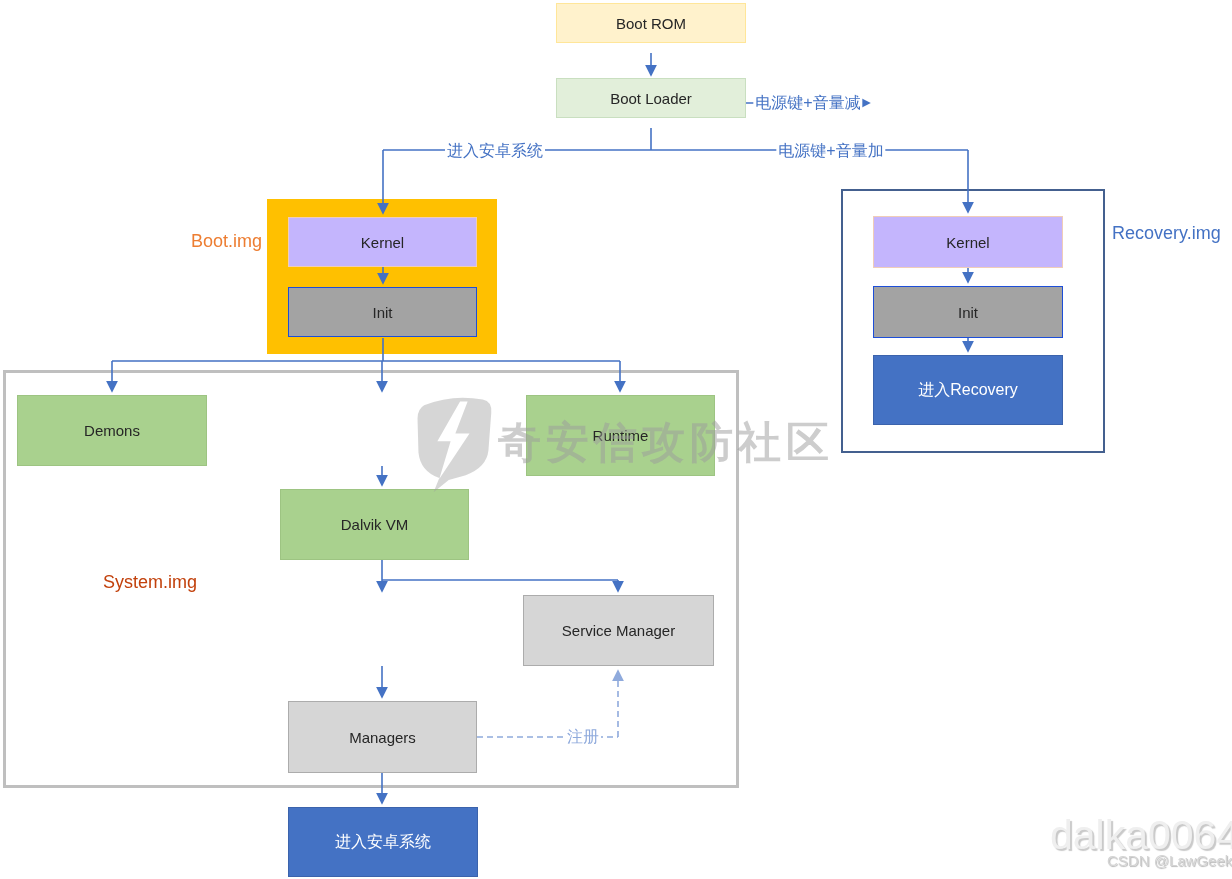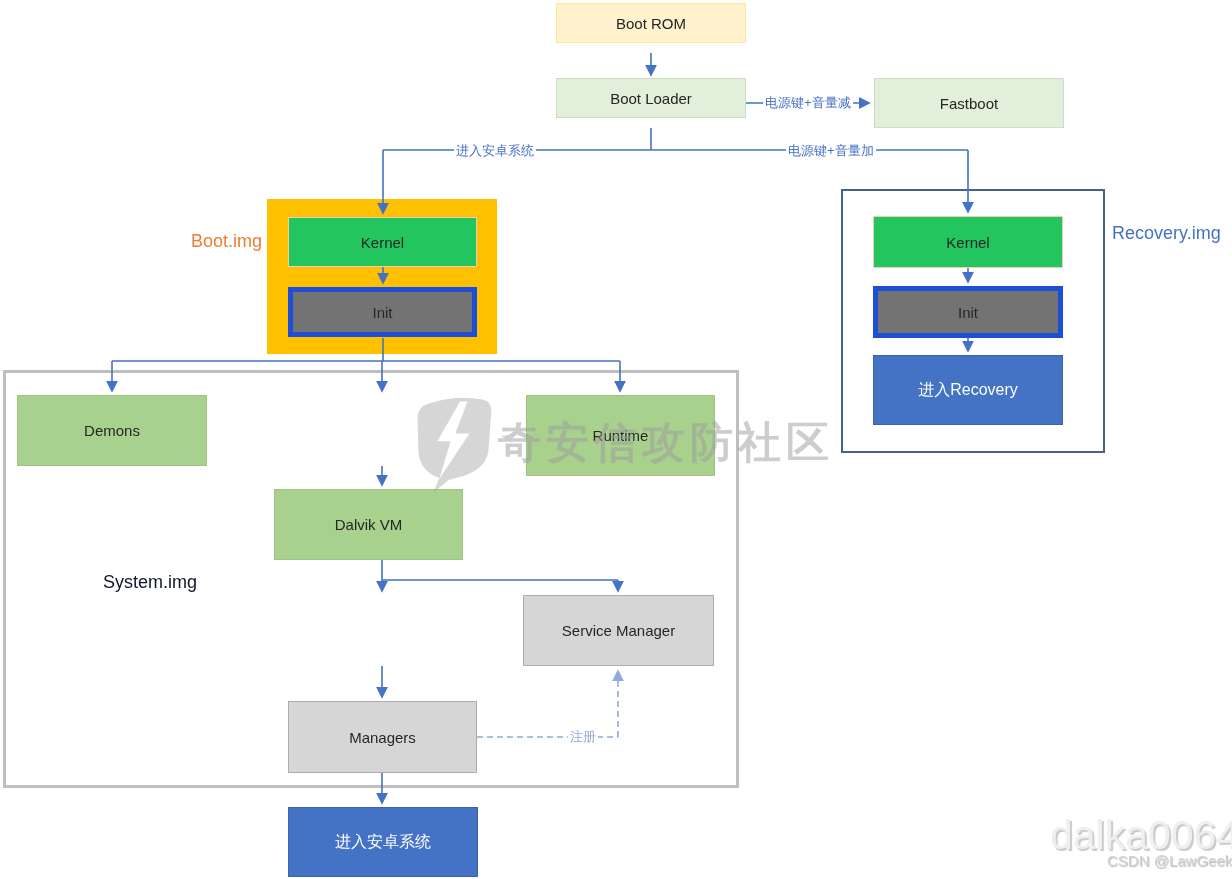--- a/index.html
+++ b/index.html
@@ -10,64 +10,64 @@
   .frame{position:absolute;z-index:1;box-sizing:border-box;}
   #f-boot{left:267px;top:199px;width:230px;height:155px;background:#FFC000;}
   #f-recovery{left:841px;top:189px;width:264px;height:264px;border:2px solid #44608F;background:#fff;}
   #f-system{left:3px;top:370px;width:736px;height:418px;border:3px solid #BFBFBF;background:transparent;}
 
   
   .node{position:absolute;z-index:2;box-sizing:border-box;display:flex;align-items:center;justify-content:center;
         font-size:15px;color:#262626;text-align:center;}
   .cream {background:#FFF2CC;border:1px solid #FFE699;}
   .lgreen{background:#E2EFDA;border:1px solid #C9DFC0;}
-  .peach {background:#22c55e;border:1px solid #F0CDB8;}
-  .lav   {background:#737373;border:5px solid #1d4ed8;}
+  .peach {background:#c4b5fd;border:1px solid #F0CDB8;}
+  .lav   {background:#a3a3a3;border:1px solid #1d4ed8;}
   .green {background:#A9D18E;border:1px solid #9DC482;}
   .gray  {background:#D6D6D6;border:1px solid #ACACAC;}
   .blue  {background:#4472C4;border:1px solid #3B63AC;color:#fff;font-size:16px;}
 
   #n-boot-rom      {left:556px;top:3px;  width:190px;height:40px;}
   #n-boot-loader   {left:556px;top:78px; width:190px;height:40px;}
   #n-fastboot      {left:874px;top:78px; width:190px;height:50px;}
   #n-boot-kernel   {left:288px;top:217px;width:189px;height:50px;}
   #n-boot-init     {left:288px;top:287px;width:189px;height:50px;}
   #n-rec-kernel    {left:873px;top:216px;width:190px;height:52px;}
   #n-rec-init      {left:873px;top:286px;width:190px;height:52px;}
   #n-enter-recovery{left:873px;top:355px;width:190px;height:70px;}
   #n-demons        {left:17px; top:395px;width:190px;height:71px;}
   #n-zygote        {left:288px;top:395px;width:189px;height:71px;}
   #n-runtime       {left:526px;top:395px;width:189px;height:81px;}
-  #n-dalvik        {left:274px;top:489px;width:189px;height:71px;}
+  #n-dalvik        {left:280px;top:489px;width:189px;height:71px;}
   #n-sys-services  {left:288px;top:595px;width:189px;height:71px;}
   #n-svc-manager   {left:523px;top:595px;width:191px;height:71px;}
   #n-managers      {left:288px;top:701px;width:189px;height:72px;}
   #n-enter-android {left:288px;top:807px;width:190px;height:70px;}
 
   
   .glabel{position:absolute;z-index:2;font-size:18px;white-space:nowrap;}
   #l-boot    {left:150px;top:231px;width:112px;text-align:right;color:#ED7D31;}
   #l-recovery{left:1112px;top:223px;color:#4472C4;}
-  #l-system  {left:103px;top:572px;color:#0f172a;}
+  #l-system  {left:103px;top:572px;color:#c2410c;}
 
   
   .wm-logo{position:absolute;left:405px;top:392px;z-index:3;pointer-events:none;}
   .wm-text{position:absolute;left:498px;top:414px;z-index:3;font-size:43px;font-weight:700;
            color:#9c9c9c;opacity:0.5;letter-spacing:5px;white-space:nowrap;pointer-events:none;}
   .wm-user{position:absolute;left:1050px;top:812px;z-index:6;font-size:41px;color:#efefef;
            text-shadow:2px 2px 1px #c9c9c9;white-space:nowrap;pointer-events:none;}
   .wm-csdn{position:absolute;left:1107px;top:852px;z-index:7;font-size:15px;color:#d4d4d4;
            text-shadow:1px 1px 1px #b8b8b8;white-space:nowrap;pointer-events:none;}
 
   
   svg.connectors{position:absolute;left:0;top:0;z-index:4;pointer-events:none;}
 
   
   .edge-label{position:absolute;z-index:5;transform:translate(-50%,-50%);background:#fff;
-              padding:0 2px;font-size:13px;color:#4472C4;white-space:nowrap;font-family:Liberation Mono, monospace;}
+              padding:0 2px;font-size:16px;color:#4472C4;white-space:nowrap;}
   #lbl-reg{color:#8FAADC;}
   #lbl-pvd{left:808px;top:103px;}
   #lbl-po {left:495px;top:151px;}
   #lbl-pvu{left:831px;top:151px;}
   #lbl-reg{left:583px;top:737px;}
 </style>
 </head>
 <body>
 
 <div class="stage">
@@ -75,21 +75,20 @@
   <div class="frame" id="f-boot"></div>
   <div class="frame" id="f-recovery"></div>
   <div class="frame" id="f-system"></div>
 
   <div class="glabel" id="l-boot">Boot.img</div>
   <div class="glabel" id="l-recovery">Recovery.img</div>
   <div class="glabel" id="l-system">System.img</div>
 
   <div class="node cream" id="n-boot-rom">Boot ROM</div>
   <div class="node lgreen" id="n-boot-loader">Boot Loader</div>
-  <div class="node lgreen" id="n-fastboot">Fastboot</div>
   <div class="node peach" id="n-boot-kernel">Kernel</div>
   <div class="node lav" id="n-boot-init">Init</div>
   <div class="node peach" id="n-rec-kernel">Kernel</div>
   <div class="node lav" id="n-rec-init">Init</div>
   <div class="node blue" id="n-enter-recovery">进入Recovery</div>
   <div class="node green" id="n-demons">Demons</div>
   <div class="node green" id="n-runtime">Runtime</div>
   <div class="node green" id="n-dalvik">Dalvik VM</div>
   <div class="node gray" id="n-managers">Managers</div>
   <div class="node gray" id="n-svc-manager">Service Manager</div>

